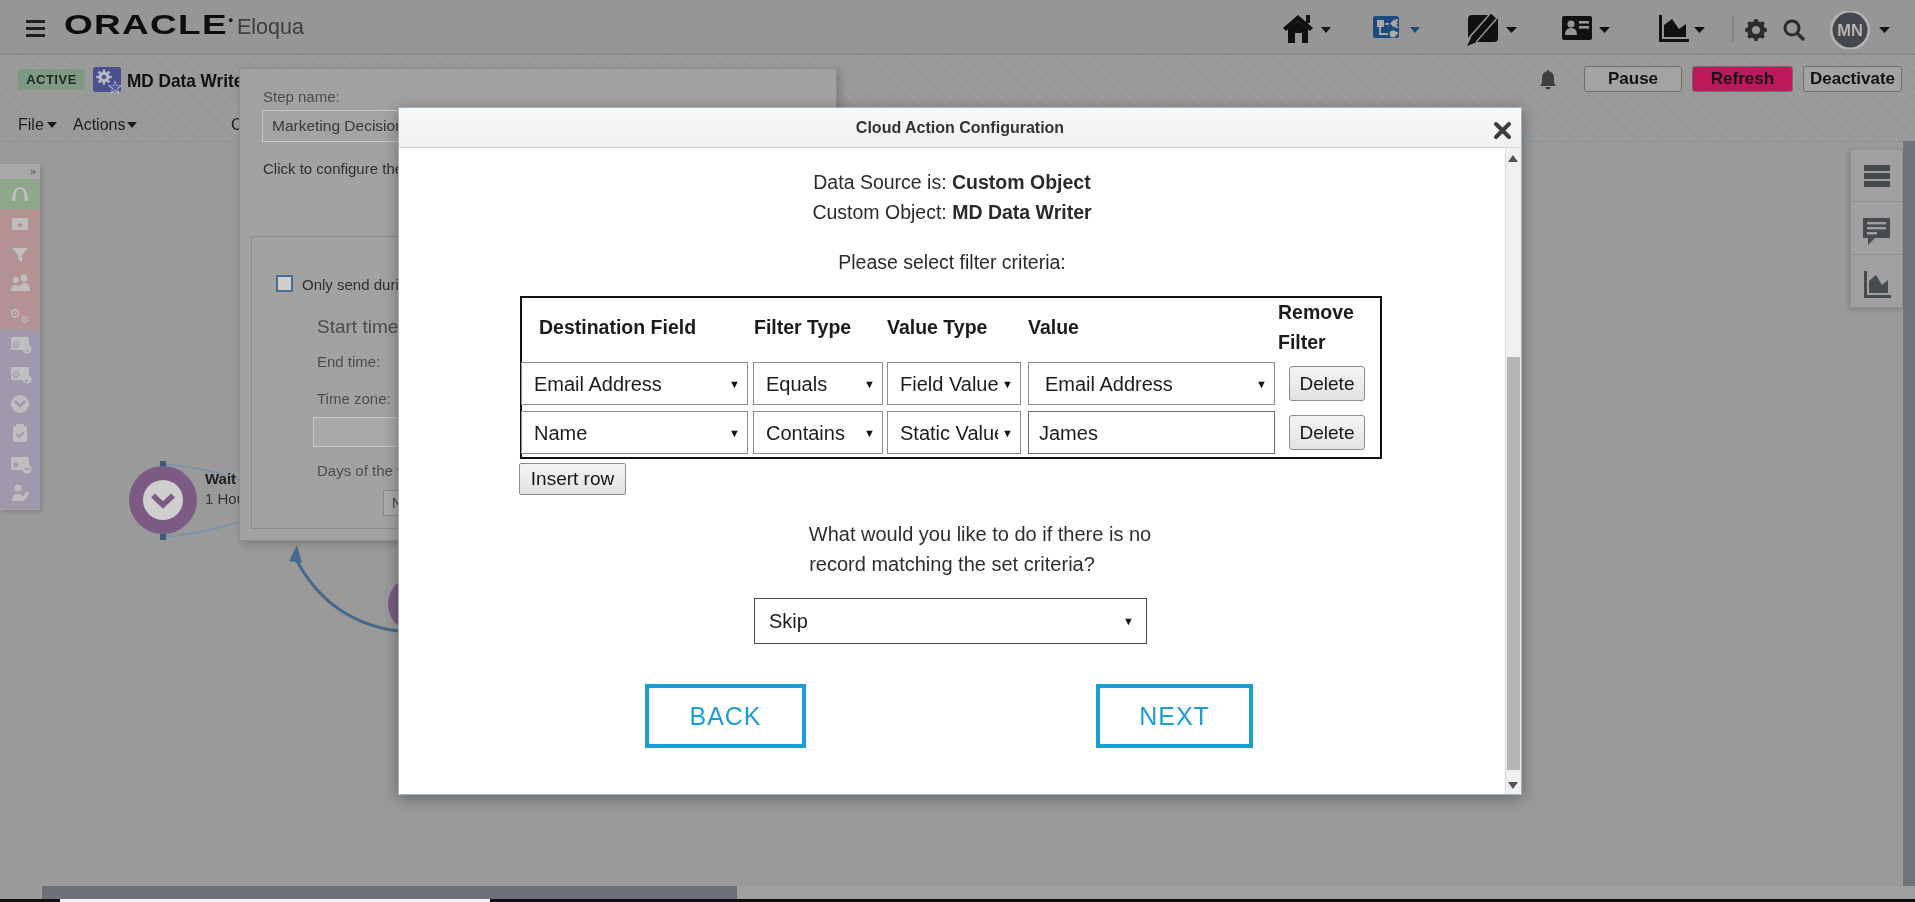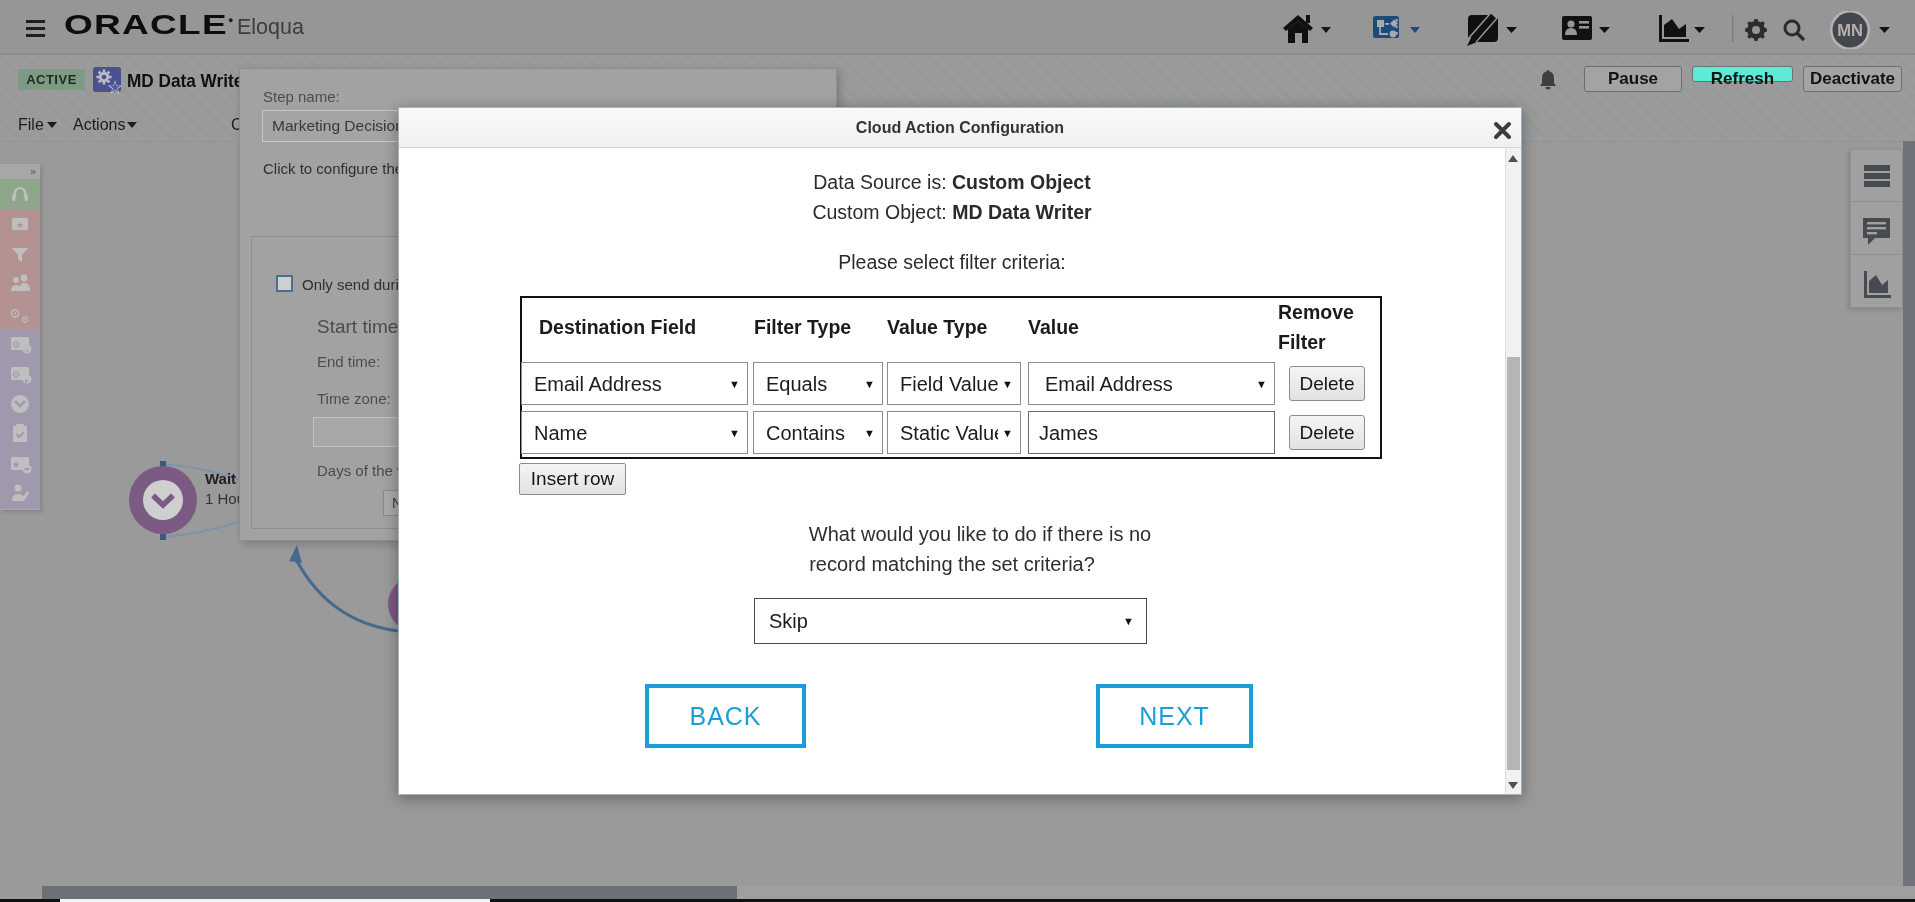--- a/index.html
+++ b/index.html
@@ -115,21 +115,21 @@
   <text x="22" y="26" font-size="14" fill="#565d9d" text-anchor="middle">★</text>
 </svg>
 <div class="abs" style="left:127px;top:70px;font-size:18.5px;font-weight:bold;color:#101010;white-space:nowrap;width:113px;overflow:hidden;"><span style="display:inline-block;transform:scaleX(0.93);transform-origin:left;">MD Data Writer Filter</span></div>
 
 <svg class="abs" style="left:1536px;top:68px;" width="24" height="24" viewBox="0 0 24 24" fill="#3f3f3f">
   <path d="M12 2 Q13.5 2 13.5 3.5 Q18 4.5 18 10 L18 15 L20 18 L4 18 L6 15 L6 10 Q6 4.5 10.5 3.5 Q10.5 2 12 2 Z"></path>
   <path d="M9.5 19 Q9.5 21.5 12 21.5 Q14.5 21.5 14.5 19 Z"></path>
 </svg>
 
 <div class="abs" style="left:1584px;top:66px;width:98px;height:26px;background:#a3a3a3;border:1px solid #6f6f6f;border-radius:3px;box-sizing:border-box;font-size:17px;font-weight:bold;color:#131313;text-align:center;line-height:24px;">Pause</div>
-<div class="abs" style="left:1692px;top:66px;width:101px;height:16px;background:#5eead4;border:1px solid #6f6f6f;border-radius:3px;box-sizing:border-box;font-size:17px;font-weight:bold;color:#131313;text-align:center;line-height:24px;">Refresh</div>
+<div class="abs" style="left:1692px;top:66px;width:101px;height:26px;background:#be185d;border:1px solid #6f6f6f;border-radius:3px;box-sizing:border-box;font-size:17px;font-weight:bold;color:#131313;text-align:center;line-height:24px;">Refresh</div>
 <div class="abs" style="left:1803px;top:66px;width:99px;height:26px;background:#a3a3a3;border:1px solid #6f6f6f;border-radius:3px;box-sizing:border-box;font-size:17px;font-weight:bold;color:#131313;text-align:center;line-height:24px;">Deactivate</div>
 
 <div class="abs" style="left:18px;top:116px;font-size:16px;color:#1c1c1c;">File</div>
 <div class="abs" style="left:47px;top:122px;width:0;height:0;border-left:5.5px solid transparent;border-right:5.5px solid transparent;border-top:6px solid #1c1c1c;"></div>
 <div class="abs" style="left:73px;top:116px;font-size:16px;color:#1c1c1c;">Actions</div>
 <div class="abs" style="left:127px;top:122px;width:0;height:0;border-left:5.5px solid transparent;border-right:5.5px solid transparent;border-top:6px solid #1c1c1c;"></div>
 <div class="abs" style="left:231px;top:116px;width:8px;height:18px;overflow:hidden;font-size:16px;color:#1c1c1c;">Ca</div>
 
 <div class="abs" style="left:0;top:164px;width:40px;height:346px;background:#a8a8a8;box-shadow:2px 2px 4px rgba(0,0,0,0.15);">
   <div style="height:15px;text-align:right;color:#555;font-size:11px;line-height:14px;padding-right:4px;">»</div>

